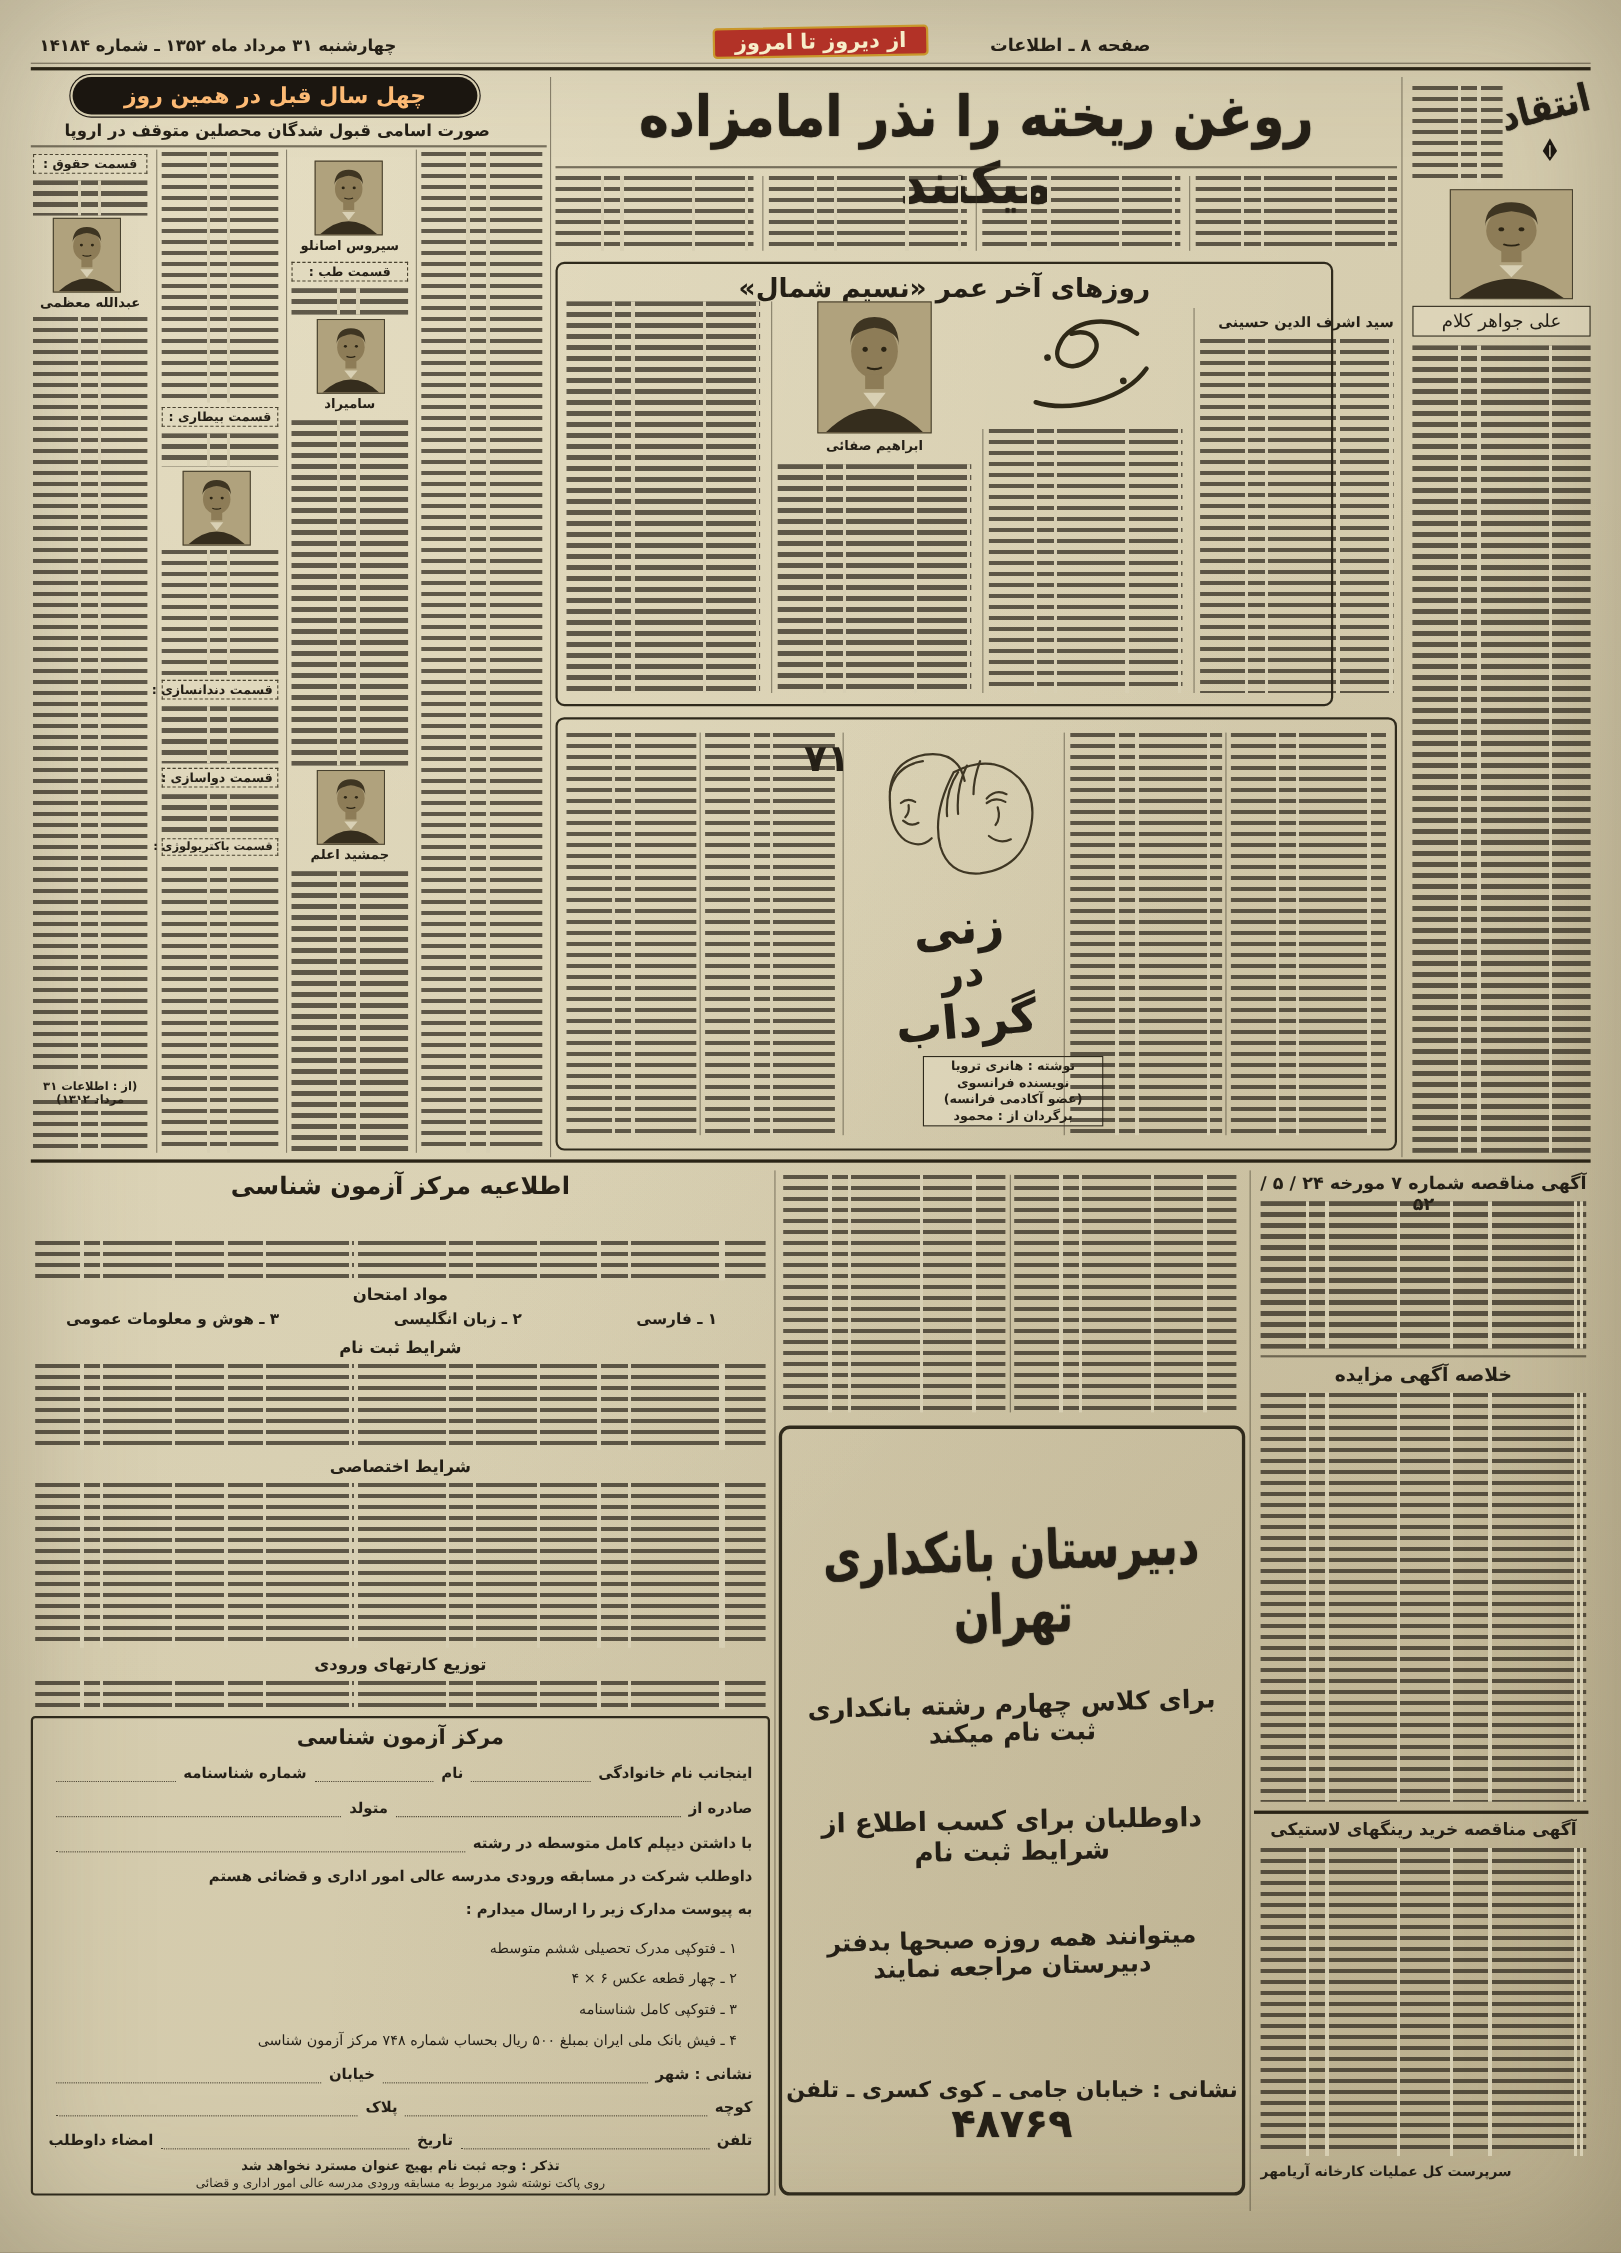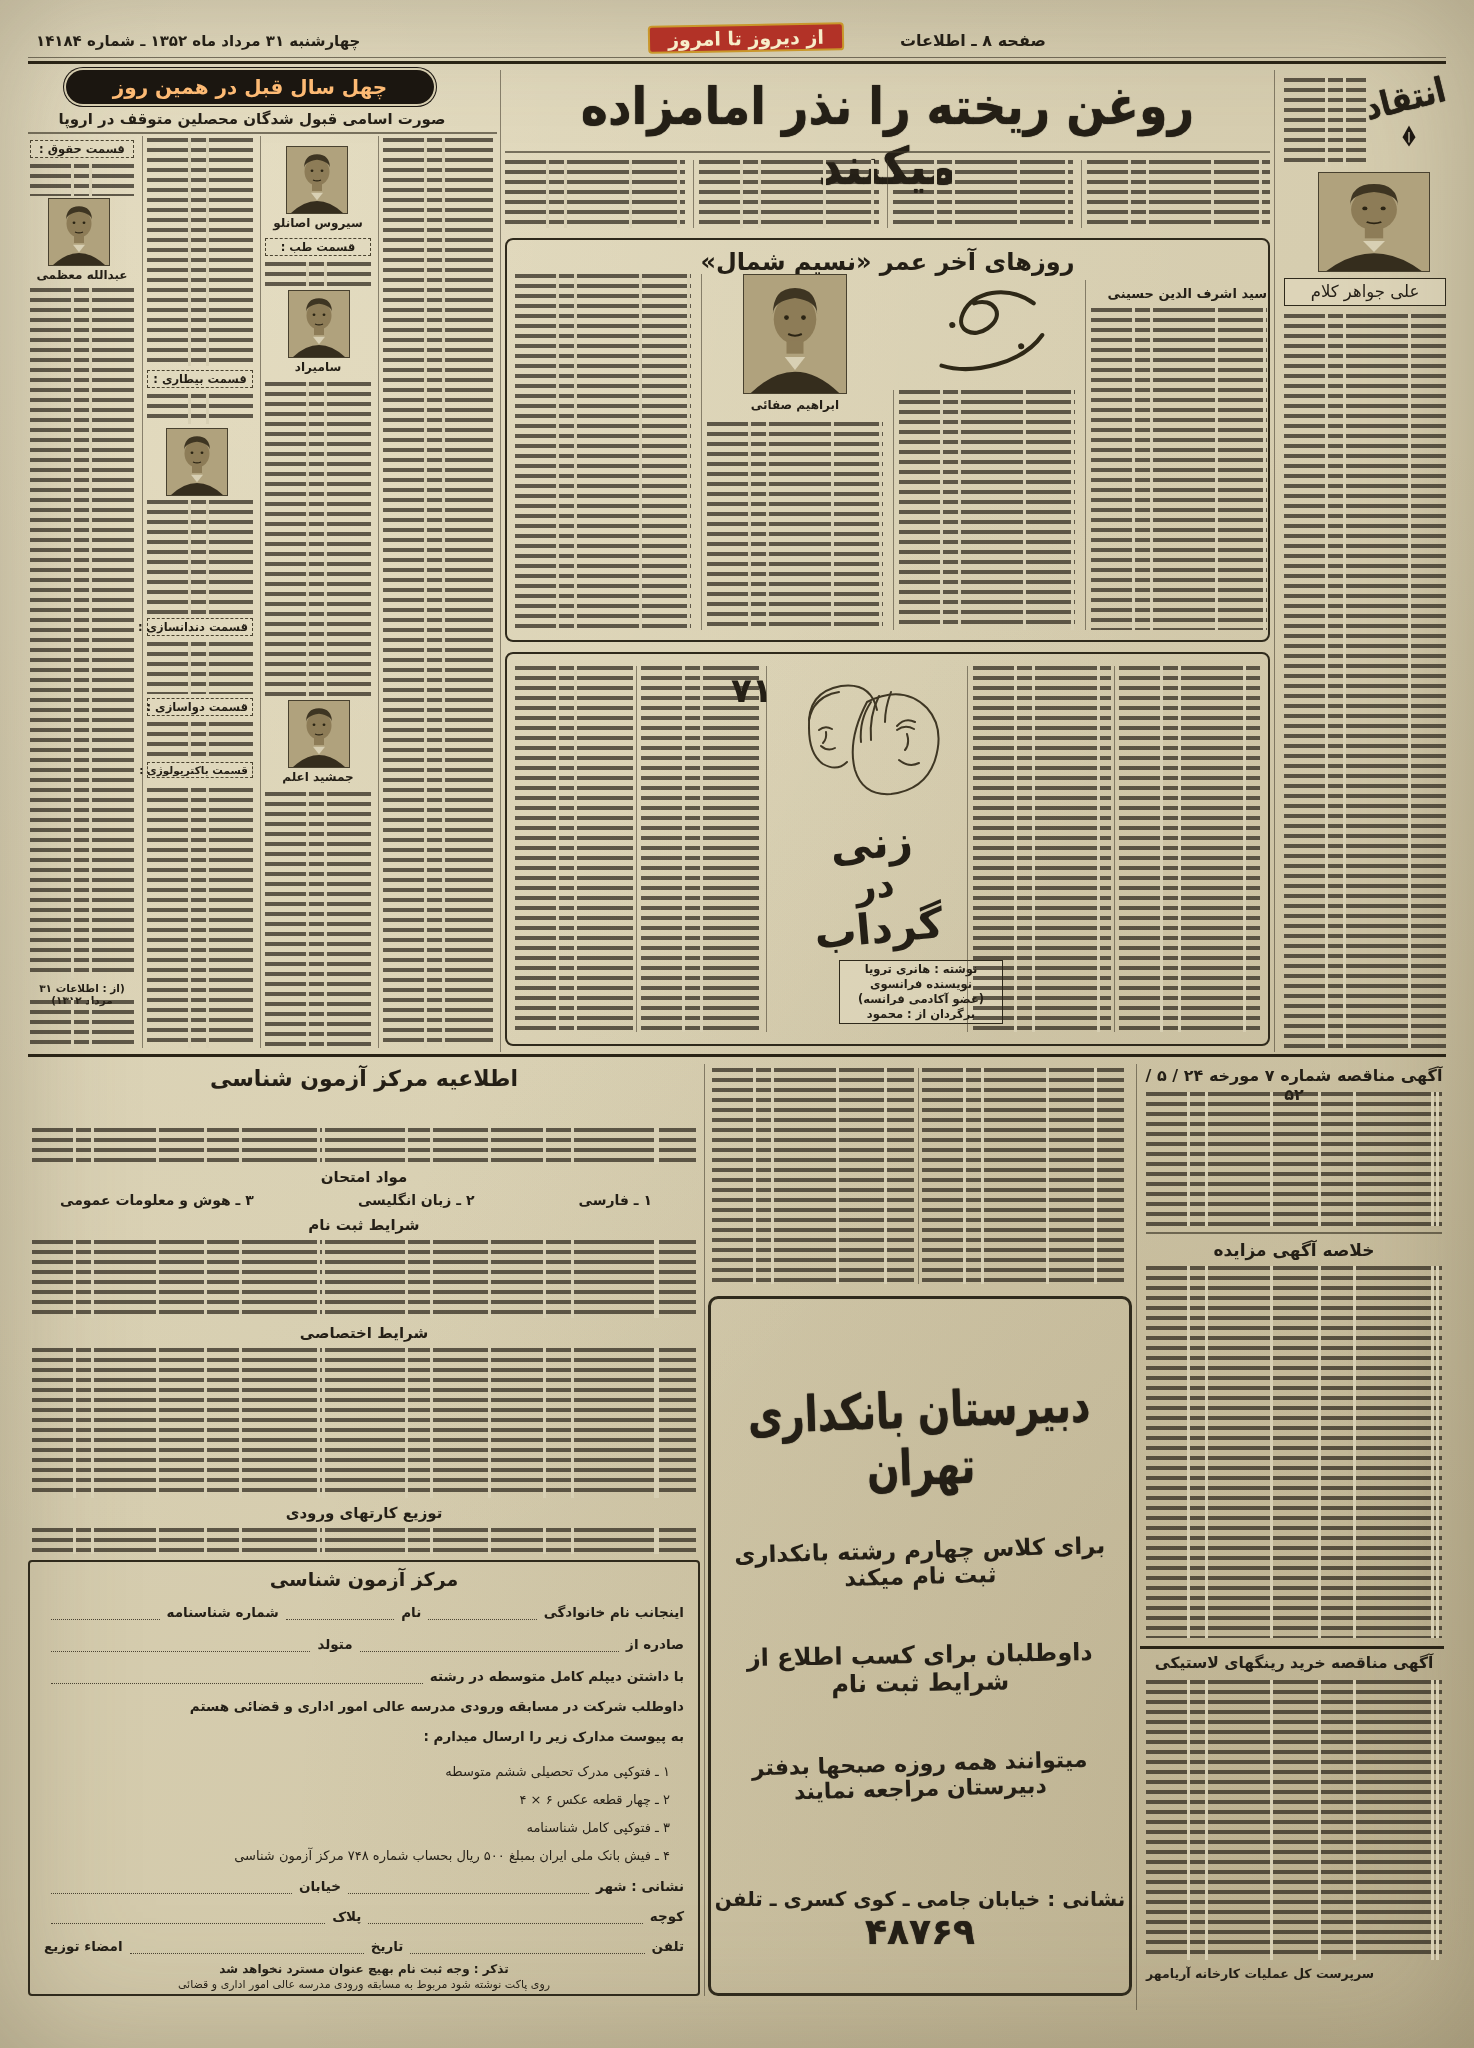--- a/index.html
+++ b/index.html
@@ -87,21 +87,21 @@
   <div class="hr thin" style="left:505px;top:151px;width:765px;height:2px;"></div>
 
   <div class="ft" style="left:505px;top:160px;width:180px;height:68px;"></div>
   <div class="ft" style="left:699px;top:160px;width:180px;height:68px;"></div>
   <div class="ft" style="left:893px;top:160px;width:180px;height:68px;"></div>
   <div class="ft" style="left:1087px;top:160px;width:183px;height:68px;"></div>
   <div class="vr" style="left:693px;top:160px;height:68px;"></div>
   <div class="vr" style="left:887px;top:160px;height:68px;"></div>
   <div class="vr" style="left:1081px;top:160px;height:68px;"></div>
 
-  <div class="box" style="left:505px;top:238px;width:765px;height:404px;">
+  <div class="box" style="left:505px;top:238px;width:707px;height:404px;">
     <div class="abs" style="left:0;top:8px;width:100%;text-align:center;font-size:24px;font-weight:bold;">روزهای آخر عمر «نسیم شمال»</div>
 
     <svg viewBox="0 0 130 100" class="abs" style="left:402px;top:40px;width:148px;height:102px;transform:rotate(-8deg);">
       <path d="M118 30 C95 8 60 10 48 30 C38 46 55 56 70 48 C90 38 80 18 60 22 M20 78 C50 92 100 86 122 62" fill="none" stroke="#2e2817" stroke-width="4" stroke-linecap="round"></path>
       <circle cx="36" cy="40" r="3" fill="#2e2817"></circle>
         <circle cx="100" cy="70" r="3" fill="#2e2817"></circle>
     </svg>
     <div class="abs" style="left:584px;top:46px;width:176px;font-size:13px;font-weight:bold;text-align:right;">سید اشرف الدین حسینی</div>
     <div class="ft" style="left:584px;top:68px;width:176px;height:322px;"></div>
     <div class="ft" style="left:392px;top:150px;width:176px;height:240px;"></div>
@@ -327,21 +327,21 @@
       <span>کوچه</span>
         <span class="dots"></span>
       <span>پلاک</span>
         <span class="dots"></span>
     </div>
     <div class="frow" style="right:14px;left:14px;top:376px;">
       <span>تلفن</span>
         <span class="dots"></span>
       <span>تاریخ</span>
         <span class="dots"></span>
-      <span>امضاء توزیع</span>
+      <span>امضاء داوطلب</span>
     </div>
     <div class="abs" style="left:0;top:400px;width:100%;text-align:center;font-size:12px;font-weight:bold;">تذکر : وجه ثبت نام بهیچ عنوان مسترد نخواهد شد</div>
     <div class="abs" style="left:0;top:416px;width:100%;text-align:center;font-size:11px;">روی پاکت نوشته شود مربوط به مسابقه ورودی مدرسه عالی امور اداری و قضائی</div>
   </div>
 
   <div class="box" style="left:708px;top:1296px;width:424px;height:700px;border-width:3px;border-radius:10px;">
     <div class="adline" style="top:96px;font-size:38px;transform:rotate(-2deg) scaleY(1.3);text-shadow:0 0 1px currentColor;">دبیرستان بانکداری تهران</div>
     <div class="adline" style="top:238px;font-size:23px;transform:rotate(-1.5deg);">برای کلاس چهارم رشته بانکداری ثبت نام میکند</div>
     <div class="adline" style="top:342px;font-size:24px;transform:rotate(-1deg);">داوطلبان برای کسب اطلاع از شرایط ثبت نام</div>
     <div class="adline" style="top:452px;font-size:22px;transform:rotate(-1.5deg);">میتوانند همه روزه صبحها بدفتر دبیرستان مراجعه نمایند</div>

